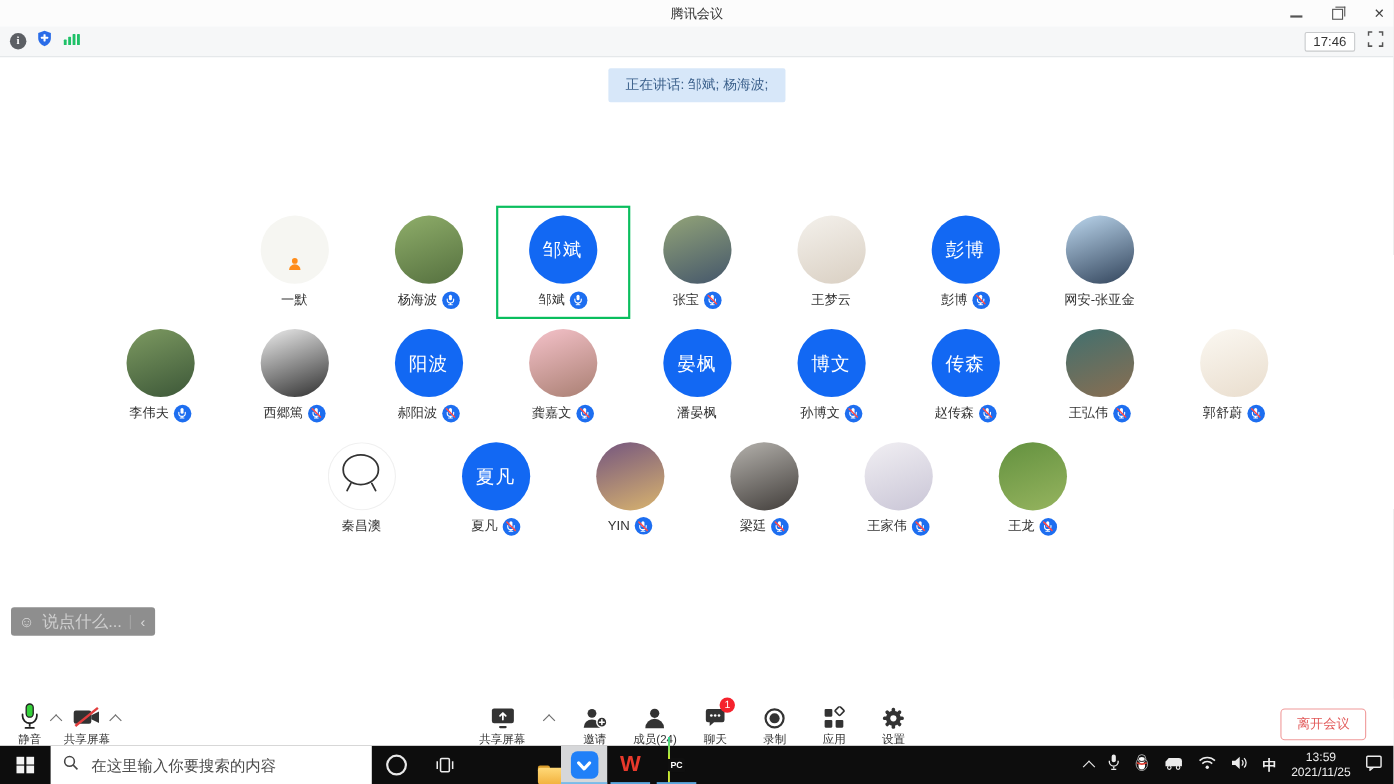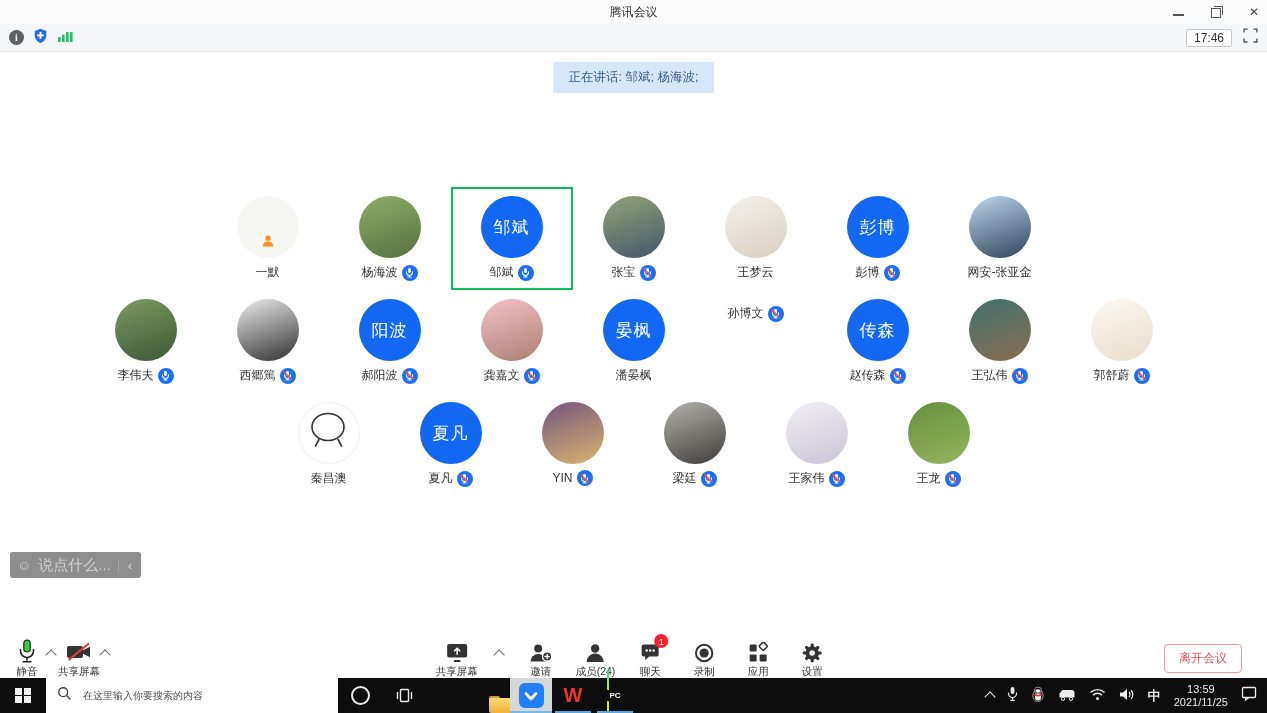--- a/index.html
+++ b/index.html
@@ -57,21 +57,21 @@
   .badge{position:absolute;top:-5px;right:1px;min-width:14px;height:14px;border-radius:8px;background:#f5222d;
          color:#fff;font-size:9.5px;display:flex;align-items:center;justify-content:center;padding:0 3px;box-sizing:border-box;}
   .leave-btn{position:absolute;right:25px;top:9px;background:#fff;border:1px solid #f09a9a;color:#e25a5a;
              font-size:12px;padding:5px 14px;border-radius:4px;cursor:pointer;}
   
   .taskbar{position:absolute;top:678px;left:0;right:0;height:35px;background:#0d0d0d;display:flex;align-items:center;}
   .start{width:46px;height:35px;display:flex;align-items:center;justify-content:center;cursor:pointer;}
   .win-logo{display:grid;grid-template-columns:7px 7px;grid-template-rows:7px 7px;gap:1.5px;}
   .win-logo span{background:#f2f2f2;}
   .tsearch{width:292px;height:35px;background:#fff;display:flex;align-items:center;gap:9px;padding:0 11px;box-sizing:border-box;}
-  .tsearch input{border:none;outline:none;font-size:10px;color:#333;width:100%;background:transparent;font-family:inherit;}
+  .tsearch input{border:none;outline:none;font-size:14px;color:#333;width:100%;background:transparent;font-family:inherit;}
   .tsearch input::placeholder{color:#4c4c4c;}
   .tbtn-sys{width:44px;height:35px;display:flex;align-items:center;justify-content:center;cursor:pointer;}
   .cortana-ring{width:15px;height:15px;border-radius:50%;border:2px solid #e8e8e8;}
   .tb-app{width:42px;height:35px;display:flex;align-items:center;justify-content:center;position:relative;cursor:pointer;}
   .tb-app.active{background:#d6d7d9;}
   .tb-app .underline{position:absolute;bottom:0;left:3px;right:3px;height:2.5px;background:#5ba7dd;}
   .tb-app.active .underline{left:0;right:0;background:#79bbe8;}
   .ic-edge{width:24px;height:24px;border-radius:50%;background:radial-gradient(circle at 30% 30%,#7be6c0 0%,#2bb2e6 42%,#1d59c0 78%,#16429c 100%);}
   .ic-folder{position:relative;width:24px;height:18px;}
   .ic-folder .ftab{position:absolute;left:0;top:0;width:11px;height:5px;background:#d99c2b;border-radius:2px 2px 0 0;}
@@ -271,20 +271,21 @@
             </span>
           </div>
         </div>
         <div class="tile">
           <div class="avatar initials">晏枫</div>
           <div class="plabel">
             <span class="pname">潘晏枫</span>
           </div>
         </div>
         <div class="tile">
+          <div class="avatar initials">博文</div>
           <div class="plabel">
             <span class="pname">孙博文</span>
             <span class="mic">
               <svg width="11" height="11" viewBox="0 0 12 12">
                 <rect x="4.5" y="1" width="3" height="5.6" rx="1.5" fill="#fff"></rect>
                 <path d="M2.8 5.2 v.9 a3.2 3.2 0 0 0 6.4 0 v-.9" fill="none" stroke="#fff" stroke-width="1.1" stroke-linecap="round"></path>
                 <path d="M6 9.6 v1.1 M4.2 10.9 h3.6" stroke="#fff" stroke-width="1.1" stroke-linecap="round"></path>
                 <path d="M2 1.8 L10.2 10" stroke="#ff4a4a" stroke-width="1.5" stroke-linecap="round"></path>
               </svg>
             </span>

